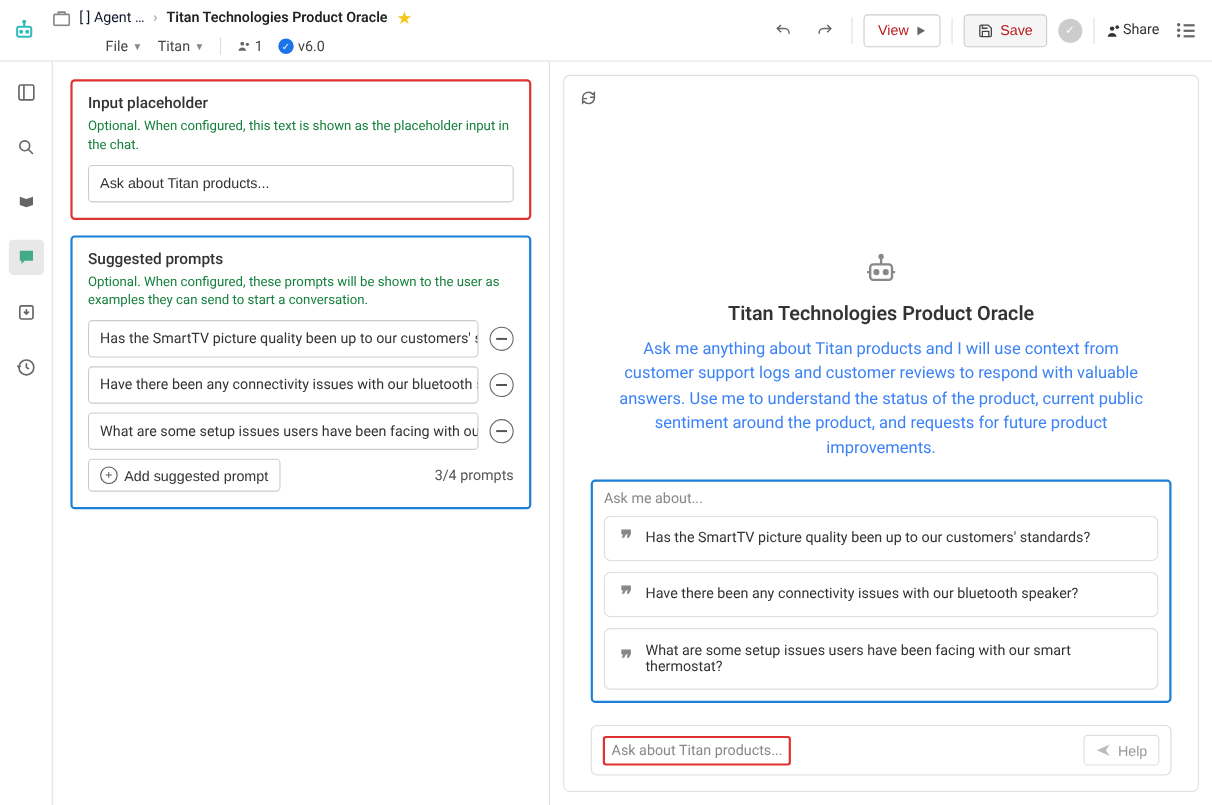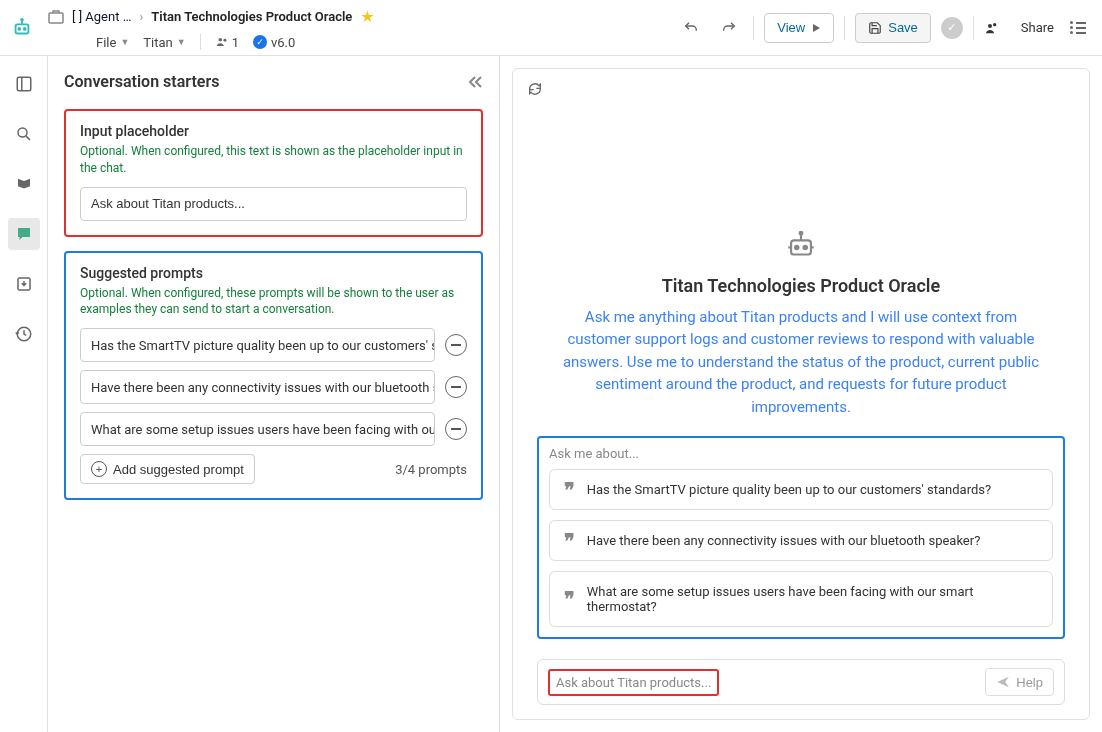--- a/index.html
+++ b/index.html
@@ -17,25 +17,25 @@
 .star { color: #f5c518; font-size: 16px; }
 .menu-row { display: flex; align-items: center; gap: 14px; padding-left: 54px; margin-top: 2px; }
 .menu-item { display: flex; align-items: center; gap: 4px; cursor: pointer; color: #444; }
 .chev-down { font-size: 9px; color: #888; }
 .users-badge { display: flex; align-items: center; gap: 3px; color: #444; }
 .version-badge { display: flex; align-items: center; gap: 4px; color: #444; }
 .check-circle { width: 14px; height: 14px; background: #1a73e8; border-radius: 50%; display: flex; align-items: center; justify-content: center; color: #fff; font-size: 9px; }
 
 .topbar-right { display: flex; align-items: center; gap: 10px; padding-right: 16px; }
 .tb-icon-btn { width: 28px; height: 28px; display: flex; align-items: center; justify-content: center; color: #666; cursor: pointer; font-size: 15px; }
-.tb-btn { height: 30px; padding: 0 12px; border: 1px solid #ccc; border-radius: 4px; background: #fff; display: flex; align-items: center; gap: 6px; cursor: pointer; color: #0369a1; font-size: 13px; }
+.tb-btn { height: 30px; padding: 0 12px; border: 1px solid #ccc; border-radius: 4px; background: #fff; display: flex; align-items: center; gap: 6px; cursor: pointer; color: #b91c1c; font-size: 13px; }
 .tb-btn.save { background: #f5f5f5; }
 .tb-divider { width: 1px; height: 24px; background: #e0e0e0; }
 .check-gray { width: 22px; height: 22px; background: #ccc; border-radius: 50%; display: flex; align-items: center; justify-content: center; color: #fff; font-size: 11px; }
-.share-btn { display: flex; align-items: center; gap: 21px; cursor: pointer; }
+.share-btn { display: flex; align-items: center; gap: 0; cursor: pointer; }
 .menu-dots { display: flex; flex-direction: column; gap: 2px; padding-left: 6px; }
 .menu-dots span { display: flex; align-items: center; gap: 3px; }
 .menu-dots i { width: 3px; height: 3px; background: #666; border-radius: 50%; display: block; }
 .menu-dots b { width: 10px; height: 2px; background: #666; display: block; }
 
 
 .main { display: flex; height: calc(732px - 56px); }
 .sidebar { width: 48px; border-right: 1px solid #e0e0e0; display: flex; flex-direction: column; align-items: center; padding-top: 12px; gap: 18px; }
 .sb-item { width: 32px; height: 32px; display: flex; align-items: center; justify-content: center; color: #666; cursor: pointer; border-radius: 4px; }
 .sb-item.active { background: #e8e8e8; color: #4a8; }
@@ -225,29 +225,20 @@
     <div class="sb-item">
       <svg width="18" height="18" viewBox="0 0 24 24" fill="none" stroke="#666" stroke-width="2">
           <path d="M3 12a9 9 0 109-9 9 9 0 00-9 9z"></path>
           <path d="M12 7v5l3 2"></path>
           <path d="M3 12l-2-2m2 2l2-2"></path>
         </svg>
     </div>
   </div>
 
   <div class="left-panel">
-    <div class="panel-header">
-      <div class="panel-title">Conversation starters</div>
-      <div class="collapse-btn">
-        <svg width="16" height="14" viewBox="0 0 16 14" fill="none" stroke="#888" stroke-width="2">
-            <path d="M8 2L3 7l5 5"></path>
-            <path d="M14 2L9 7l5 5"></path>
-          </svg>
-      </div>
-    </div>
 
     <div class="section red">
       <div class="sec-title">Input placeholder</div>
       <div class="sec-desc">Optional. When configured, this text is shown as the placeholder input in the chat.</div>
       <input class="text-input" value="Ask about Titan products..." style="">
     </div>
 
     <div class="section blue">
       <div class="sec-title">Suggested prompts</div>
       <div class="sec-desc">Optional. When configured, these prompts will be shown to the user as examples they can send to start a conversation.</div>

